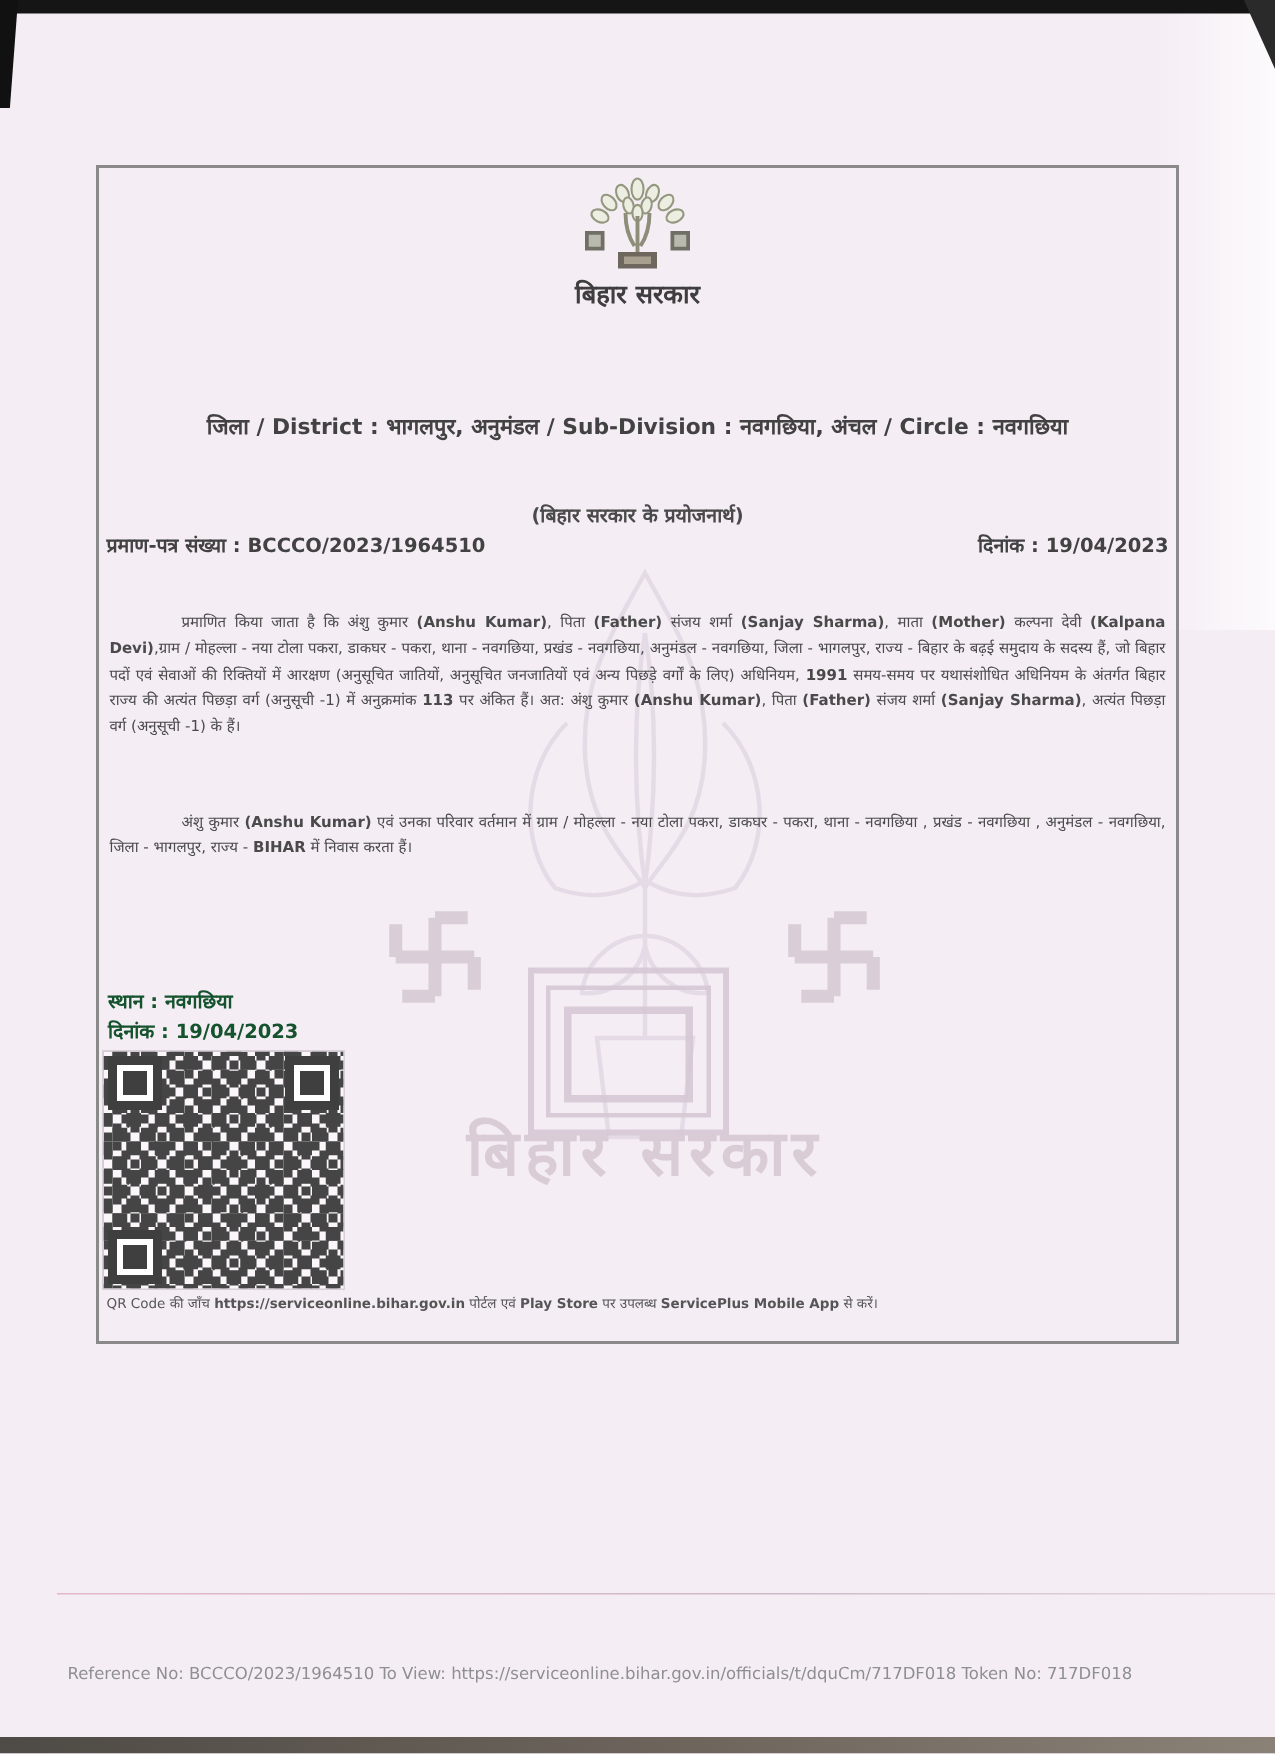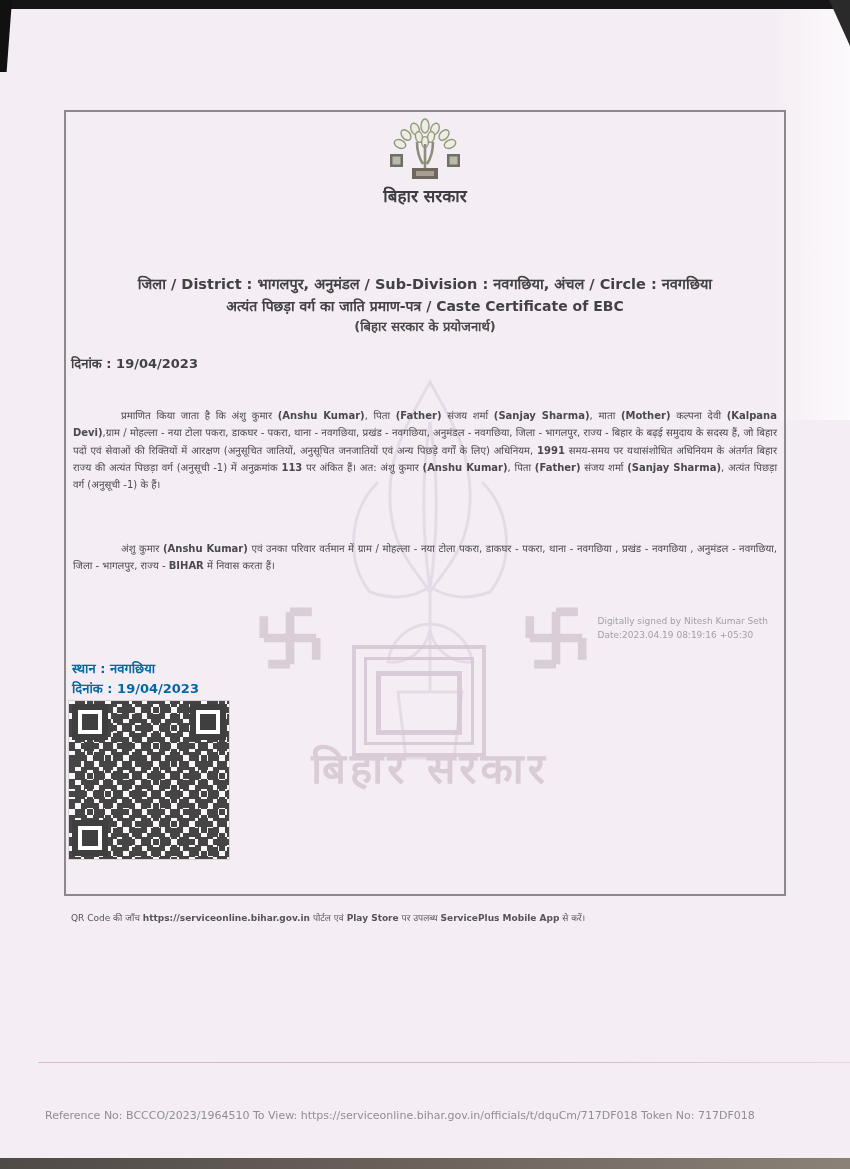--- a/index.html
+++ b/index.html
@@ -31,45 +31,45 @@
     position:absolute;left:64px;top:110px;width:722px;height:786px;
     border:2px solid #8a8a8a;z-index:2;box-sizing:border-box;
   }
   .center{text-align:center;}
   .emblem{position:absolute;left:0;right:0;top:6px;display:flex;justify-content:center;}
   .h-govt-hi{position:absolute;left:0;right:0;top:72px;font-size:17px;font-weight:bold;color:#3e3e3e;}
   .h-govt-en{position:absolute;left:0;right:0;top:96px;font-size:19px;font-weight:bold;color:#3a3a3a;}
   .h-form{position:absolute;left:0;right:0;top:123px;font-size:15px;font-weight:bold;color:#3e3e3e;}
   .t-district{position:absolute;left:0;right:0;top:161px;font-size:14.5px;font-weight:bold;color:#424242;}
   .t-caste{position:absolute;left:0;right:0;top:184px;font-size:14px;font-weight:bold;color:#424242;}
-  .t-purpose{position:absolute;left:0;right:0;top:205px;font-size:13px;font-weight:600;color:#4a4a4a;}
+  .t-purpose{position:absolute;left:0;right:0;top:222px;font-size:13px;font-weight:600;color:#4a4a4a;}
   .meta-row{position:absolute;left:5px;right:5px;top:242px;display:flex;justify-content:space-between;font-size:13px;font-weight:600;color:#424242;}
   .meta-row b{font-weight:700;}
   .para{position:absolute;left:7px;right:7px;font-size:10px;line-height:1.73;text-align:justify;color:#4a4a4a;font-weight:500;}
   .para1{top:295px;}
   .para1 .indent, .para2 .indent{display:inline-block;width:48px;}
   .para2{top:428px;}
   .digital{position:absolute;right:16px;top:503px;font-size:9px;color:#a3a0a6;line-height:1.5;text-align:left;}
-  .place-block{position:absolute;left:6px;top:547px;font-size:13px;font-weight:600;color:#0369a1;line-height:1.55;}
+  .place-block{position:absolute;left:6px;top:547px;font-size:13px;font-weight:600;color:#14532d;line-height:1.55;}
   .officer{position:absolute;right:8px;top:560px;font-size:13.5px;font-weight:bold;color:#3f3f3f;}
   
   .qr{
     position:absolute;left:3px;top:589px;width:160px;height:158px;
     background-color:#faf6fa;
     background-image:
       repeating-conic-gradient(#454545 0 25%, transparent 0 50%),
       repeating-conic-gradient(#454545 0 25%, transparent 0 50%);
     background-size:12px 12px,19px 19px;
     background-position:0 0,6px 3px;
     outline:1px solid #d9cfd8;
   }
   .qf{position:absolute;width:36px;height:36px;border:6px solid #3f3f3f;background:#fff;box-sizing:border-box;}
   .qf::after{content:"";position:absolute;inset:4px;background:#3f3f3f;}
   .qf.tl{left:3px;top:3px;} .qf.tr{right:3px;top:3px;} .qf.bl{left:3px;bottom:3px;}
-  .qr-notes{position:absolute;left:5px;right:5px;top:752px;font-size:9px;color:#555;line-height:1.35;margin-top:48px;}
+  .qr-notes{position:absolute;left:5px;right:5px;top:752px;font-size:9px;color:#555;line-height:1.35;}
   .qr-notes div{white-space:nowrap;overflow:hidden;}
 
   
   .foot-rule{position:absolute;left:38px;right:0;top:1062px;height:1px;background:linear-gradient(to right,#e3b7c7,#cdb9c9 60%,#e6d6e0);z-index:2;}
   .reference{position:absolute;left:45px;top:1075px;font-size:11px;color:#8f8f8f;z-index:2;margin-top:34px;}
   svg{display:block;}
 </style>
 </head>
 <body>
 
@@ -129,35 +129,31 @@
       <rect x="64" y="36" width="13" height="13" fill="#6f6f66"></rect>
       <rect x="66.5" y="38.5" width="8" height="8" fill="#b9b9ad"></rect>
       <rect x="29" y="50" width="26" height="11" fill="#6d675e"></rect>
       <rect x="33" y="53" width="18" height="5" fill="#a89f8f"></rect>
     </svg>
   </div>
 
   <div class="h-govt-hi center">बिहार सरकार</div>
 
   <div class="t-district center">जिला / District : भागलपुर, अनुमंडल / Sub-Division : नवगछिया, अंचल / Circle : नवगछिया</div>
-  <div class="t-caste center">अत्यंत पिछड़ा वर्ग का जाति प्रमाण-पत्र / Caste Certificate of EBC</div>
   <div class="t-purpose center">(बिहार सरकार के प्रयोजनार्थ)</div>
 
   <div class="meta-row">
+    <div><span>प्रमाण-पत्र संख्या : </span><b>BCCCO/2023/1964510</b></div>
     <div><span>दिनांक : </span><b>19/04/2023</b></div>
   </div>
 
   <div class="para para1"><span class="indent"></span><span><span>प्रमाणित किया जाता है कि अंशु कुमार </span><span style="font-weight: 700;">(Anshu Kumar)</span><span>, पिता </span><span style="font-weight: 700;">(Father)</span><span> संजय शर्मा </span><span style="font-weight: 700;">(Sanjay Sharma)</span><span>, माता </span><span style="font-weight: 700;">(Mother)</span><span> कल्पना देवी </span><span style="font-weight: 700;">(Kalpana Devi)</span><span>,ग्राम / मोहल्ला - नया टोला पकरा, डाकघर - पकरा, थाना - नवगछिया, प्रखंड - नवगछिया, अनुमंडल - नवगछिया, जिला - भागलपुर, राज्य - बिहार के बढ़ई समुदाय के सदस्य हैं, जो बिहार पदों एवं सेवाओं की रिक्तियों में आरक्षण (अनुसूचित जातियों, अनुसूचित जनजातियों एवं अन्य पिछड़े वर्गों के लिए) अधिनियम, </span><span style="font-weight: 700;">1991</span><span> समय-समय पर यथासंशोधित अधिनियम के अंतर्गत बिहार राज्य की अत्यंत पिछड़ा वर्ग (अनुसूची -1) में अनुक्रमांक </span><span style="font-weight: 700;">113</span><span> पर अंकित हैं। अत: अंशु कुमार </span><span style="font-weight: 700;">(Anshu Kumar)</span><span>, पिता </span><span style="font-weight: 700;">(Father)</span><span> संजय शर्मा </span><span style="font-weight: 700;">(Sanjay Sharma)</span><span>, अत्यंत पिछड़ा वर्ग (अनुसूची -1) के हैं।</span></span></div>
 
   <div class="para para2"><span class="indent"></span><span><span>अंशु कुमार </span><span style="font-weight: 700;">(Anshu Kumar)</span><span> एवं उनका परिवार वर्तमान में ग्राम / मोहल्ला - नया टोला पकरा, डाकघर - पकरा, थाना - नवगछिया , प्रखंड - नवगछिया , अनुमंडल - नवगछिया, जिला - भागलपुर, राज्य - </span><span style="font-weight: 700;">BIHAR</span><span> में निवास करता हैं।</span></span></div>
 
-  <div class="digital">
-    <div>Digitally signed by Nitesh Kumar Seth</div>
-    <div>Date:2023.04.19 08:19:16 +05:30</div>
-  </div>
 
   <div class="place-block">
     <div><span>स्थान : </span><span>नवगछिया</span></div>
     <div><span>दिनांक : </span><b>19/04/2023</b></div>
   </div>
 
 
   <div class="qr">
     <div class="qf tl"></div>
     <div class="qf tr"></div>

